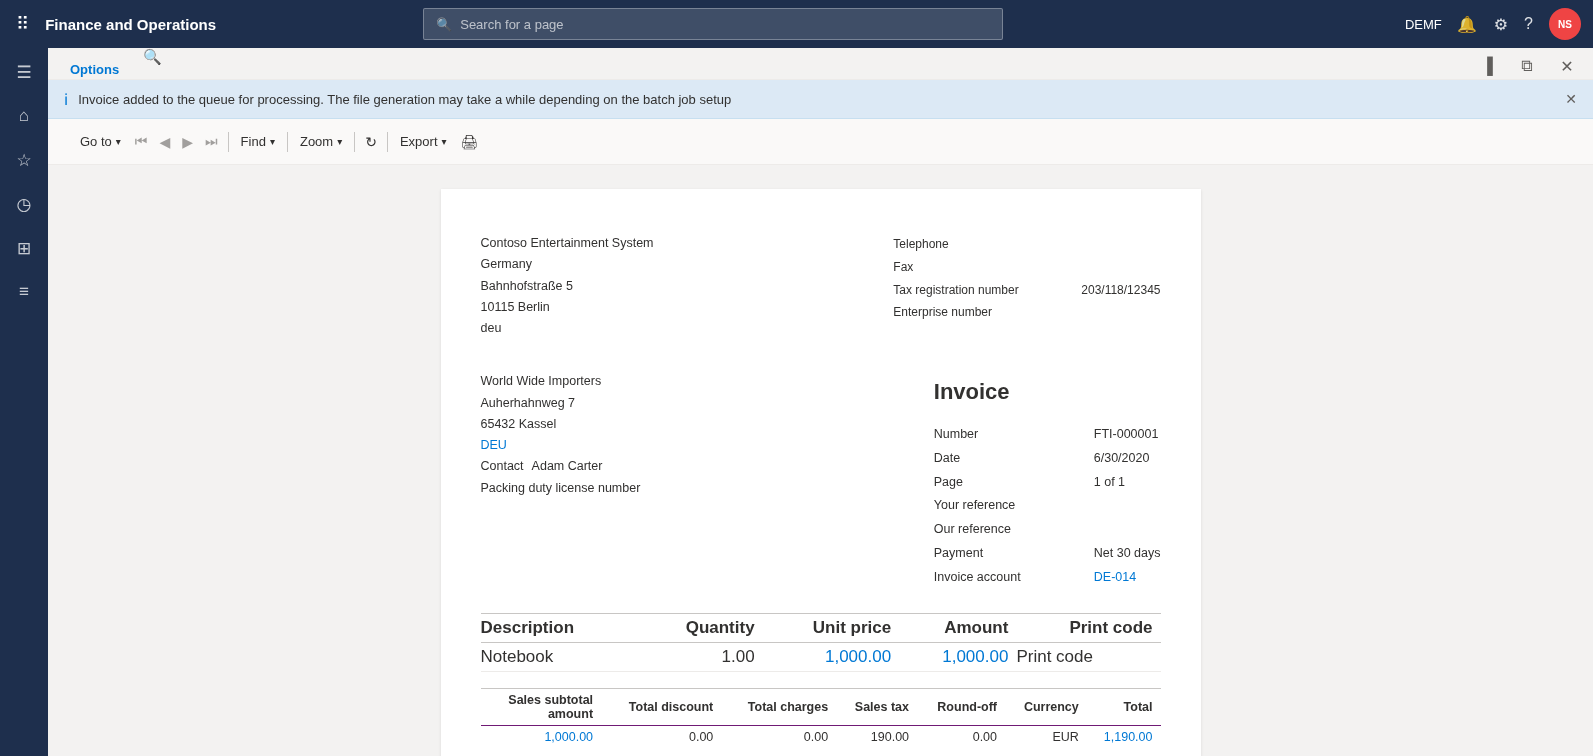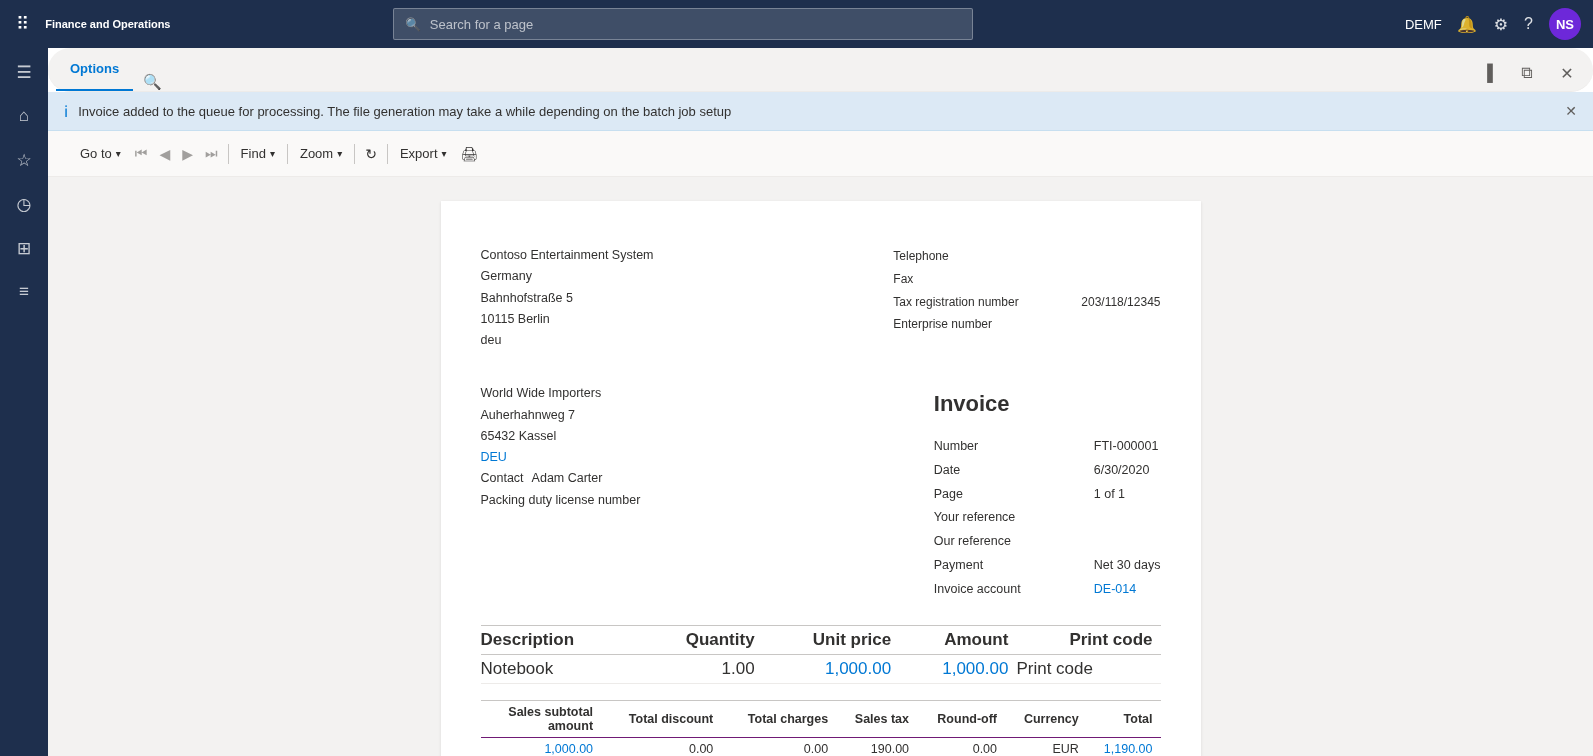--- a/index.html
+++ b/index.html
@@ -9,59 +9,58 @@
     .top-nav {
       background: #1e2f4d;
       height: 48px;
       display: flex;
       align-items: center;
       padding: 0 12px;
       gap: 12px;
       color: #fff;
     }
     .top-nav-grid-icon { color: #fff; cursor: pointer; font-size: 18px; padding: 4px; }
-    .top-nav-title { color: #fff; font-size: 11px; font-weight: 600; white-space: nowrap; flex-shrink: 0; }
+    .top-nav-title { color: #fff; font-size: 15px; font-weight: 600; white-space: nowrap; flex-shrink: 0; }
     .top-nav-search {
       flex: 1;
       max-width: 580px;
       margin: 0 auto;
       background: rgba(255,255,255,0.15);
       border: 1px solid rgba(255,255,255,0.3);
       border-radius: 2px;
       display: flex;
       align-items: center;
       padding: 0 12px;
       height: 32px;
       gap: 8px;
       cursor: text;
     }
     .top-nav-search span { color: rgba(255,255,255,0.7); font-size: 13px; }
     .top-nav-right { margin-left: auto; display: flex; align-items: center; gap: 16px; color: #fff; }
     .top-nav-right .env-label { font-size: 13px; }
     .top-nav-right .icon-btn { font-size: 16px; cursor: pointer; opacity: 0.85; }
-    .avatar { width: 32px; height: 32px; border-radius: 50%; background: #6d28d9; display: flex; align-items: center; justify-content: center; font-weight: 600; font-size: 13px; color: #fff; cursor: pointer; }
+    .avatar { width: 32px; height: 32px; border-radius: 50%; background: #ef4444; display: flex; align-items: center; justify-content: center; font-weight: 600; font-size: 10px; color: #fff; cursor: pointer; }
 
     
     .layout { display: flex; height: calc(100vh - 48px); }
     .side-nav { width: 48px; background: #1e2f4d; display: flex; flex-direction: column; align-items: center; padding-top: 4px; gap: 4px; flex-shrink: 0; }
     .side-nav-item { width: 40px; height: 40px; display: flex; align-items: center; justify-content: center; color: rgba(255,255,255,0.75); cursor: pointer; border-radius: 2px; font-size: 17px; }
 
     
     .main { flex: 1; display: flex; flex-direction: column; overflow: hidden; background: #fff; }
 
     
     .toolbar-bar {
       background: #f3f2f1;
       border-bottom: 1px solid #edebe9;
       display: flex;
-      align-items: flex-end;
+      align-items: flex-start;
       padding: 0 8px;
-      height: 44px;
+      height: 32px;
       gap: 0;
-      border-radius: 22px;
     }
     .tab-item {
       padding: 0 14px;
       height: 44px;
       display: flex;
       align-items: center;
       font-size: 13px;
       cursor: pointer;
       border-bottom: 2px solid transparent;
       white-space: nowrap;

